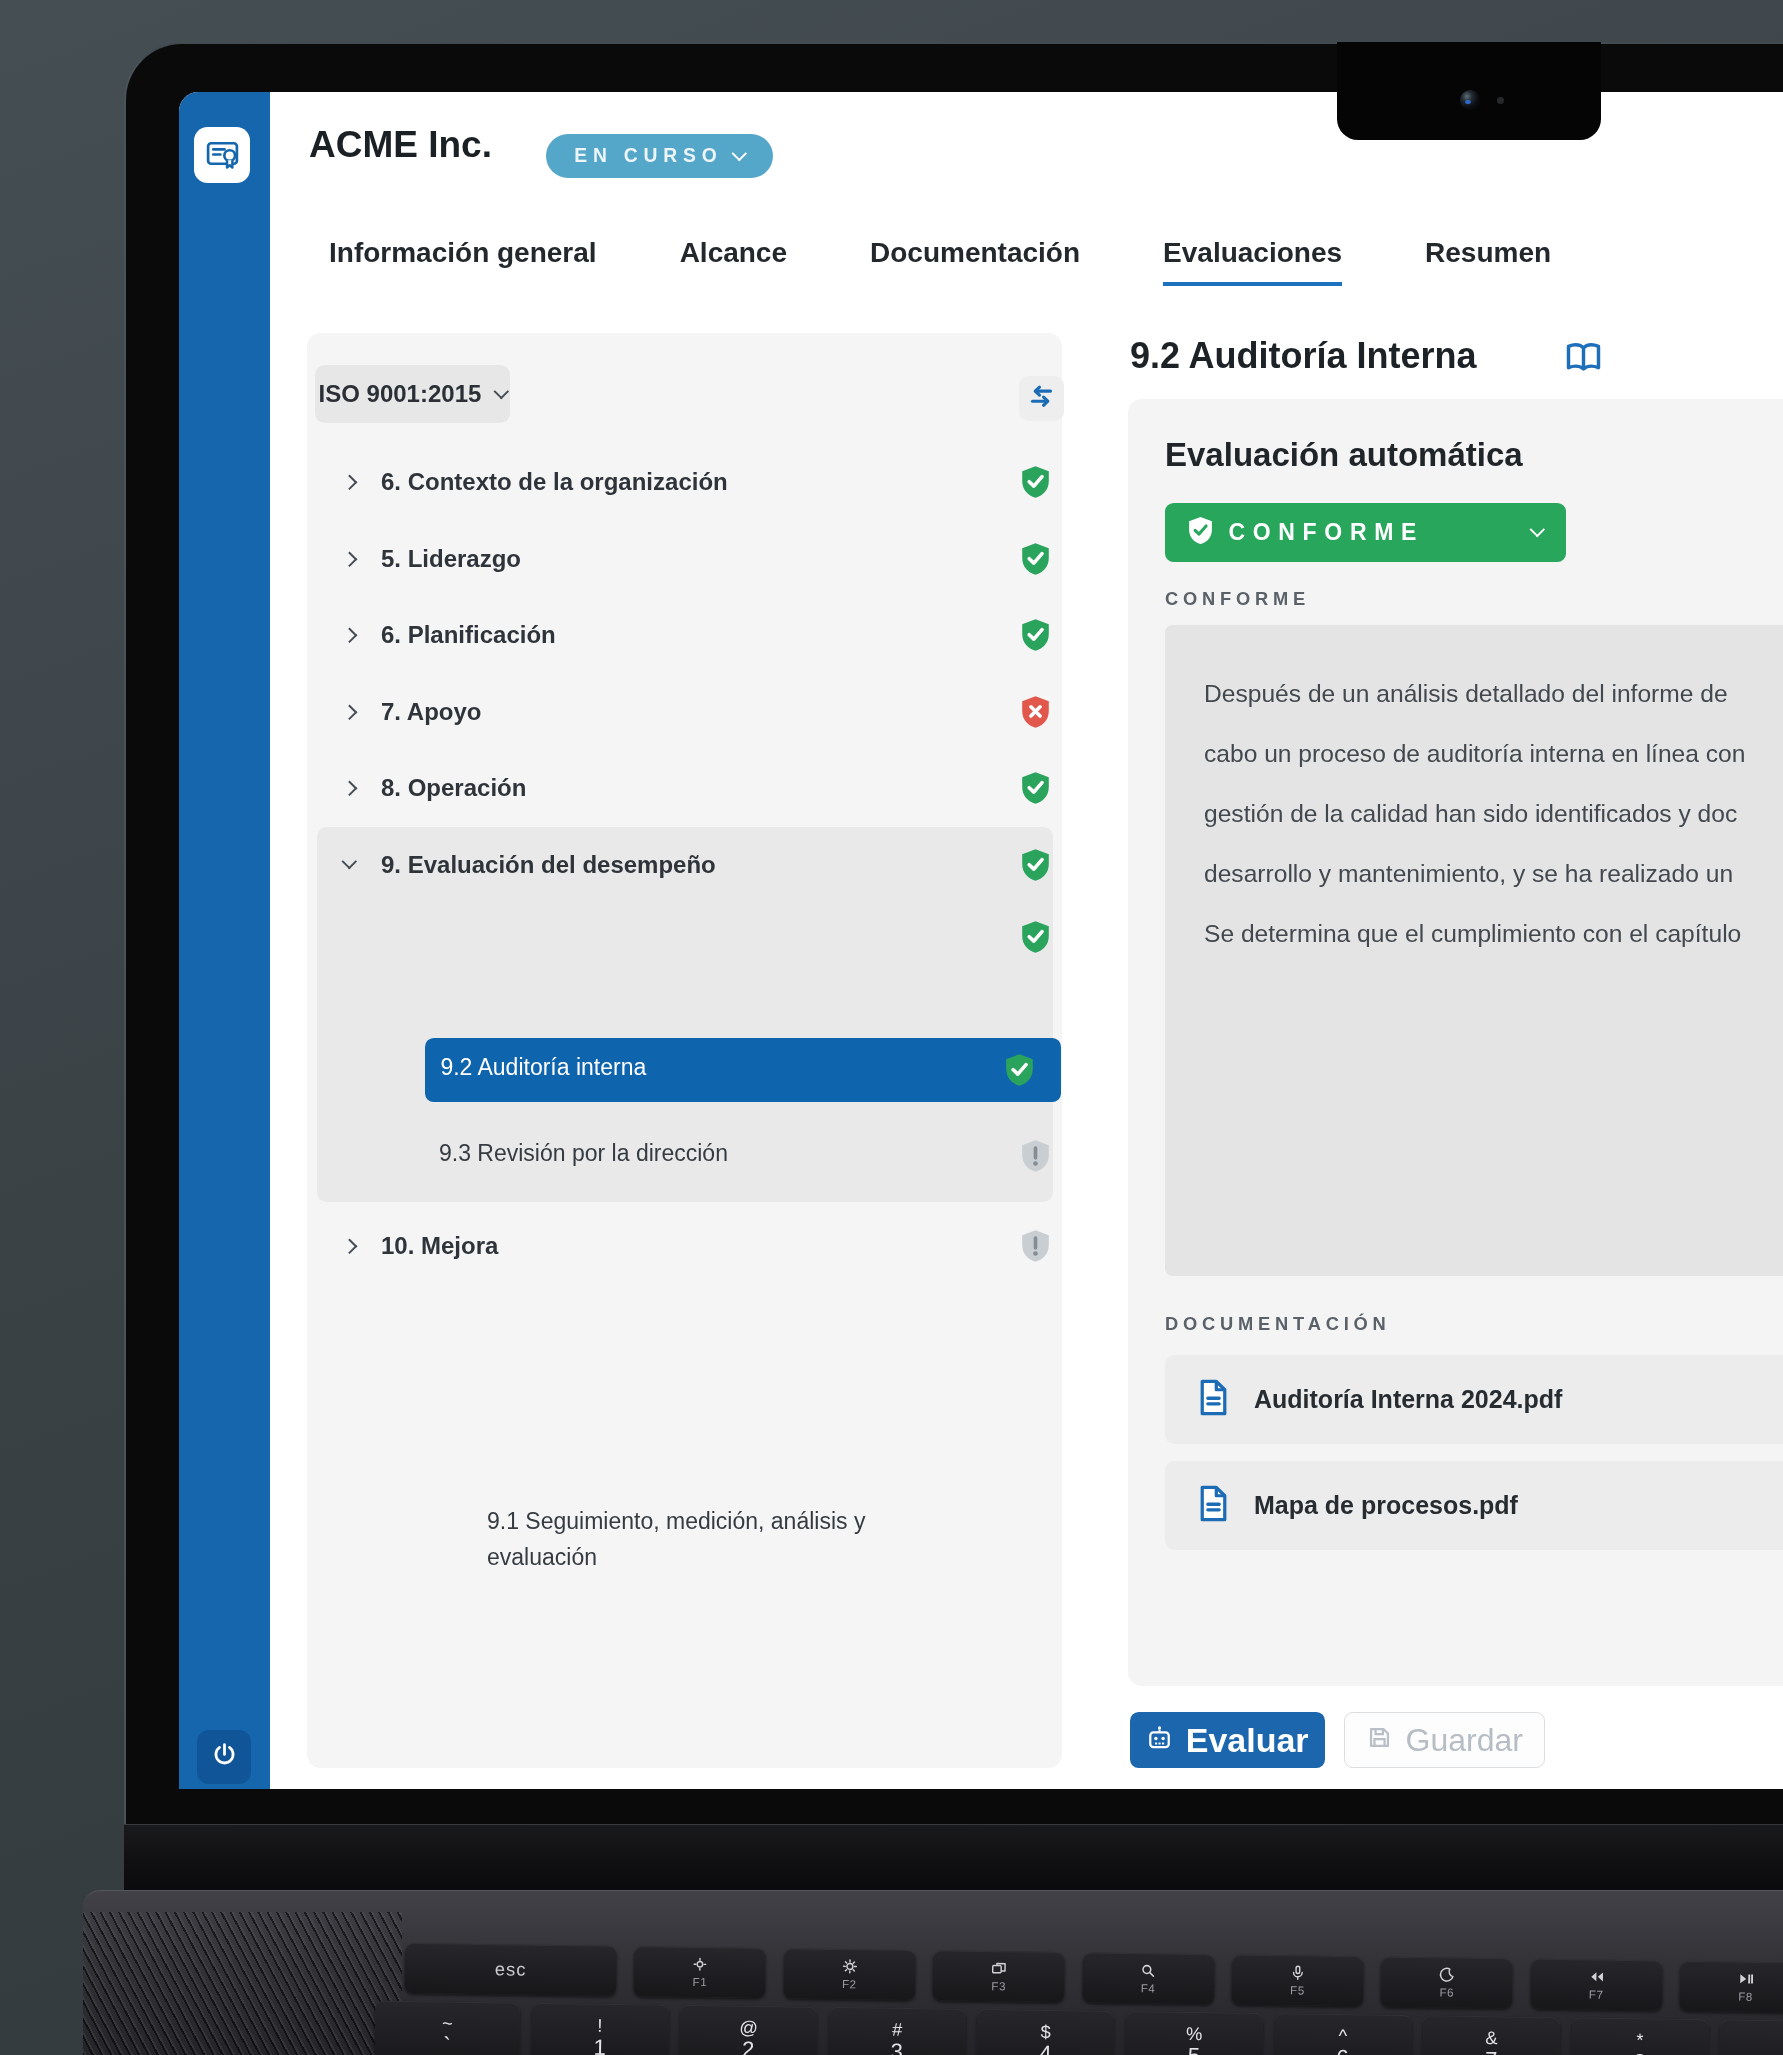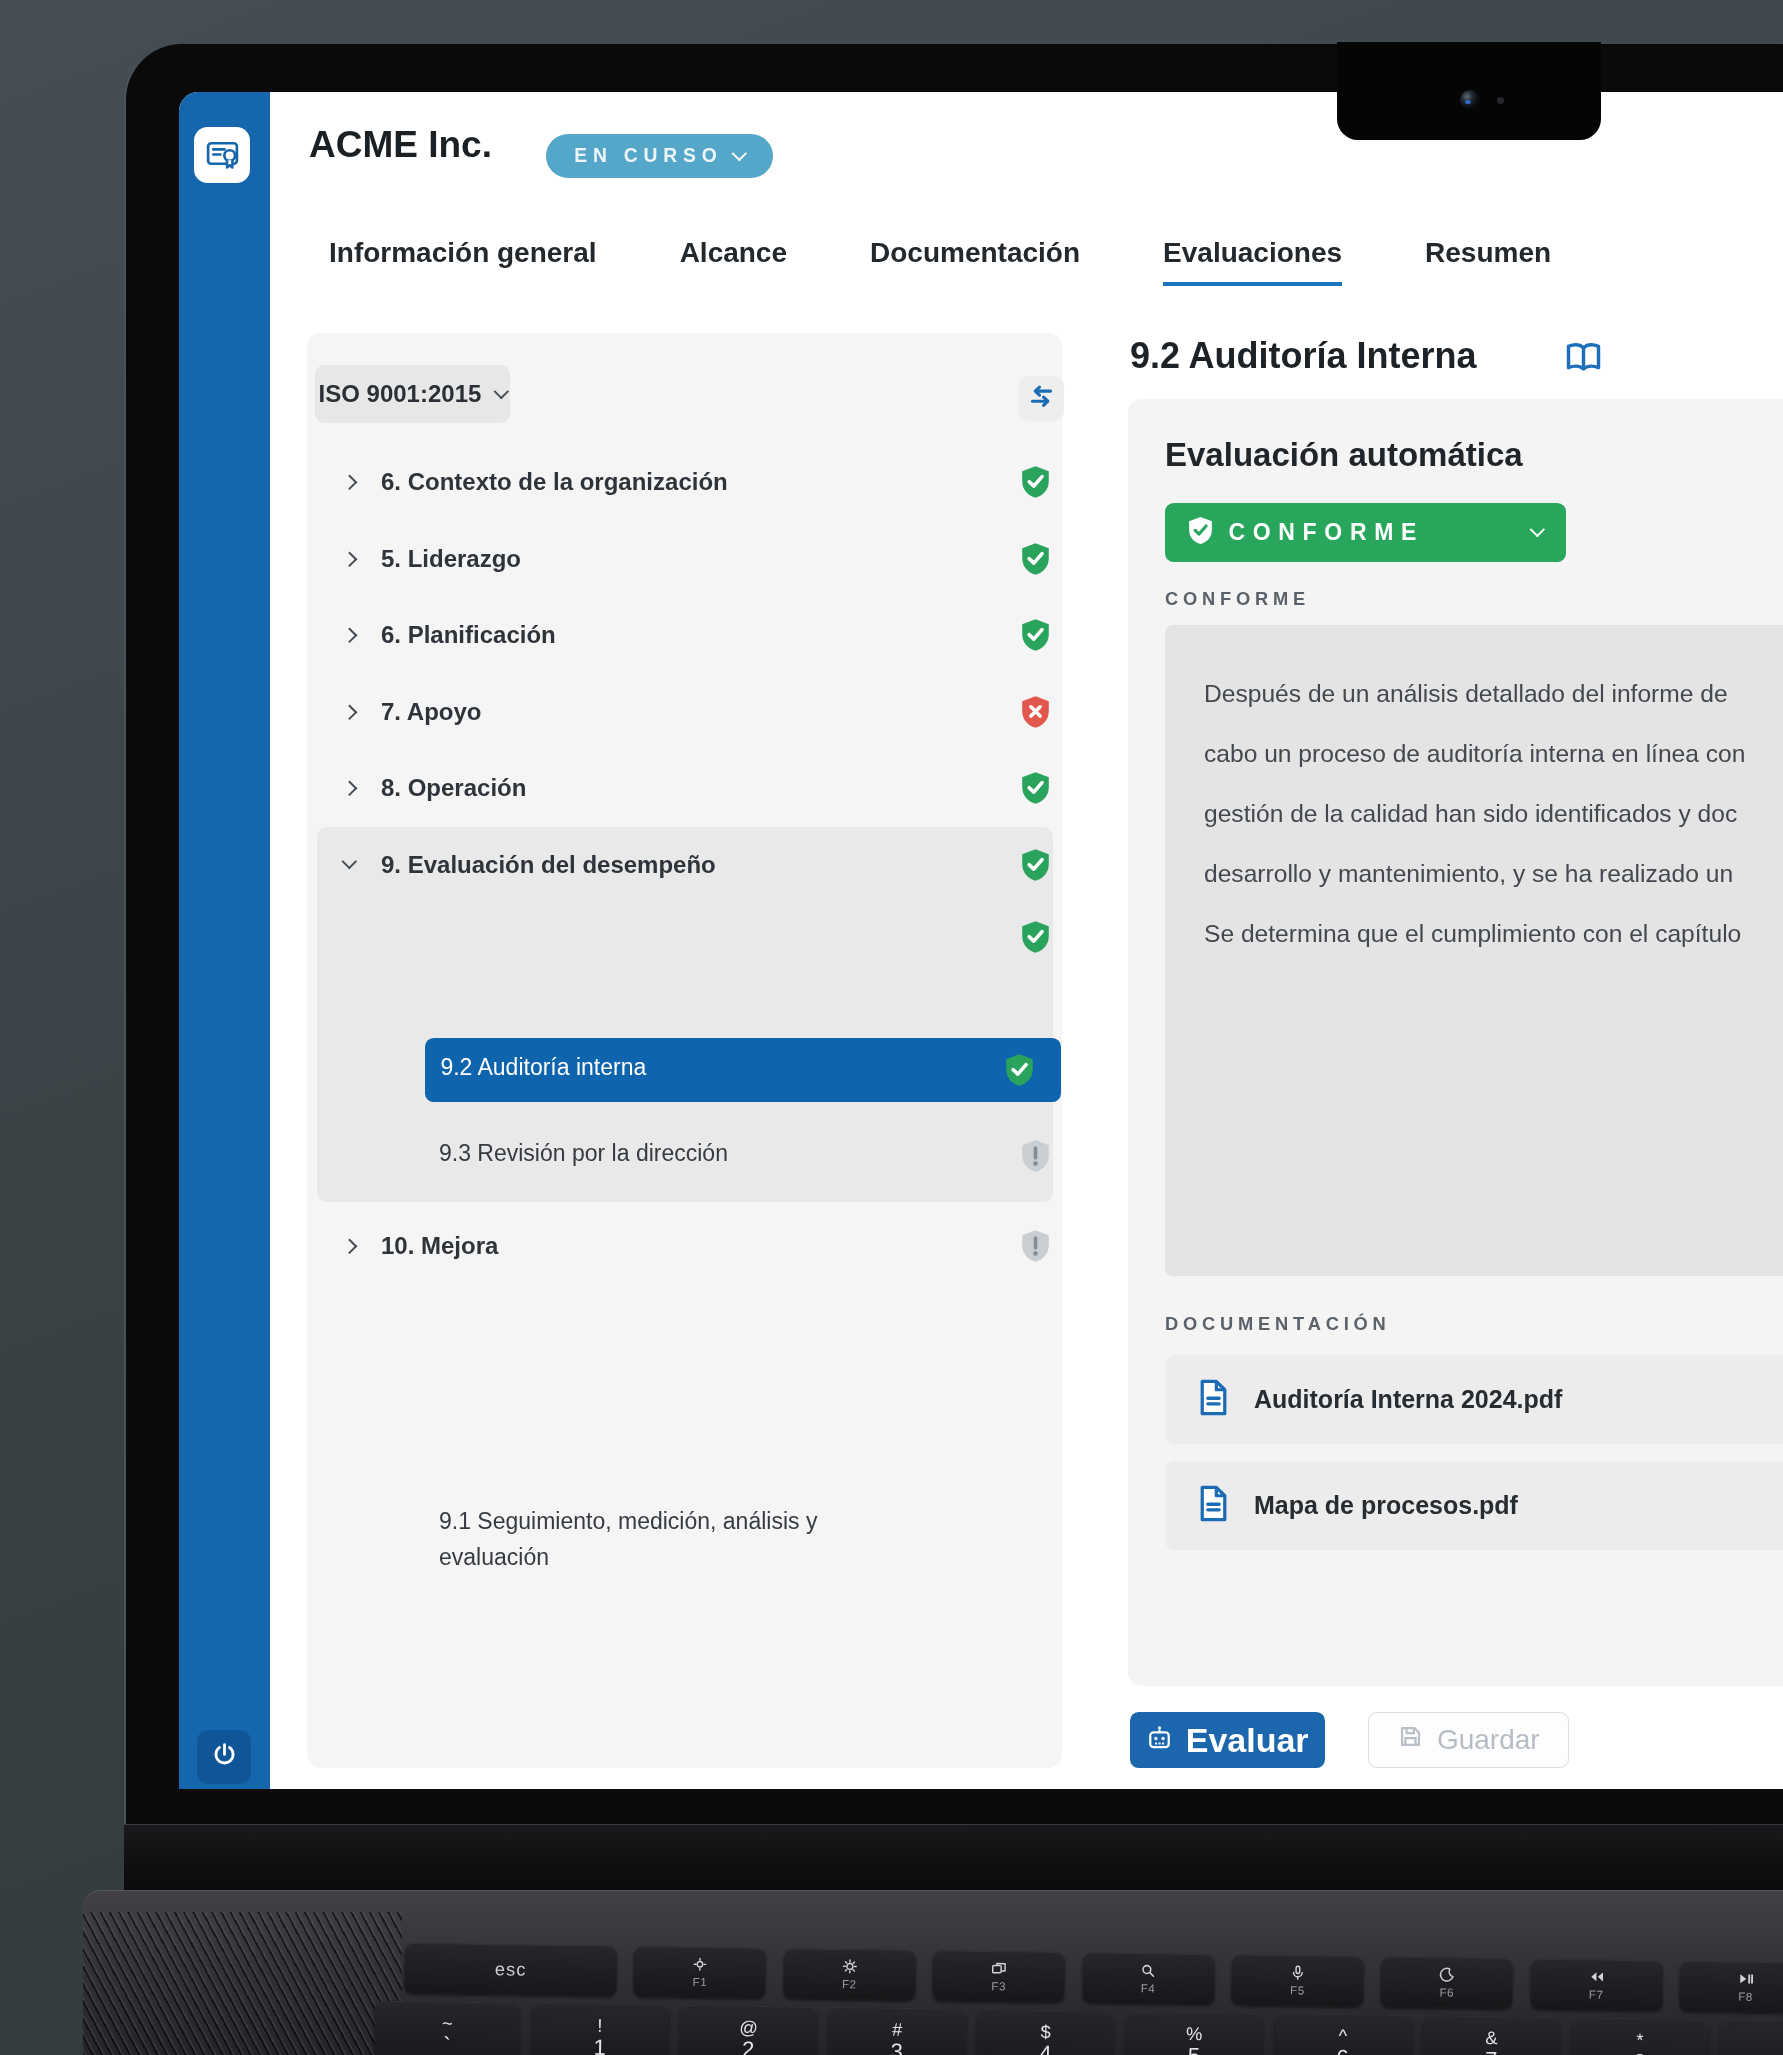--- a/index.html
+++ b/index.html
@@ -81,21 +81,21 @@
     display:flex; align-items:center; justify-content:center; gap:14.5px; cursor:pointer; }
   .std-select .stxt { font-size:24px; font-weight:700; color:#2b3036; }
   .swap-btn { position:absolute; left:712px; top:43px; width:45px; height:45px; border-radius:9.7px; background:#eeeeef;
     display:flex; align-items:center; justify-content:center; cursor:pointer; }
   .trow { position:absolute; left:0; width:755px; height:35px; cursor:pointer; }
   .trow .cv { position:absolute; left:37px; top:10.6px; }
   .trow .lbl { position:absolute; left:74px; top:1.9px; font-size:24px; font-weight:700; color:#2e343a; white-space:nowrap; }
   .shield { position:absolute; left:714px; top:-1px; width:29px; height:34px; }
   .tgroup { position:absolute; left:9.7px; top:494px; width:736px; height:375px; background:#e9e9ea; border-radius:9.7px; }
   .sub-lbl { position:absolute; left:132px; top:0; font-size:23px; font-weight:400; color:#353b41; }
-  .sub91 { top:585px; width:483px; line-height:36px; }
+  .sub91 { top:585px; width:483px; line-height:36px;margin-left:48px; }
   .sel-row { position:absolute; left:118px; top:705px; width:636px; height:64px; background:#0f64ae; border-radius:8.7px; cursor:pointer; }
   .sel-row .slbl { position:absolute; left:15.4px; top:16.4px; font-size:23px; color:#fff; white-space:nowrap; }
   .sel-row .shield { left:580px; top:14.5px; }
 
   
   .detail { position:absolute; left:949px; top:241px; width:946px; height:1468px; }
   .dtitle { position:absolute; left:1.9px; top:1.9px; font-size:36px; font-weight:700; color:#1d2control226; color:#1d2226; white-space:nowrap; }
   .book { position:absolute; left:436px; top:7.7px; cursor:pointer; }
   .card { position:absolute; left:0; top:66px; width:941px; height:1287px; background:#f4f4f5; border-radius:13.5px; }
   .card-h { position:absolute; left:37px; top:37px; font-size:33px; font-weight:700; color:#20252a; white-space:nowrap; }
@@ -104,21 +104,21 @@
   .verdict .vtxt { flex:1; margin-left:15.4px; color:#fff; font-size:23px; font-weight:600; letter-spacing:7.7px; }
   .seclbl { position:absolute; left:37px; font-size:18.3px; font-weight:600; letter-spacing:4.8px; color:#5a6168; white-space:nowrap; }
   .sumbox { position:absolute; left:37px; top:226px; width:867px; height:651px; background:#e4e4e5; border-radius:7.7px;
     padding:39px 39px; overflow:hidden; }
   .sumline { font-size:24.6px; line-height:60px; color:#42484e; white-space:nowrap; }
   .filecard { position:absolute; left:37px; width:867px; height:89px; background:#ececed; border-radius:9.7px;
     display:flex; align-items:center; padding-left:33px; gap:25px; cursor:pointer; }
   .fname { font-size:25px; font-weight:700; color:#272c31; white-space:nowrap; }
   .btn { position:absolute; top:1379px; height:56px; border-radius:8.7px; display:flex; align-items:center; justify-content:center; gap:12.6px; cursor:pointer; }
   .btn-eval { left:1.9px; width:195px; background:#1b66ad; color:#fff; font-size:34px; font-weight:600; }
-  .btn-save { left:216px; width:201px; background:#fdfdfd; border:1.9px solid #dadde1; color:#b7bdc4; font-size:28px; font-weight:400;margin-left:24px; }
+  .btn-save { left:216px; width:201px; background:#fdfdfd; border:1.9px solid #dadde1; color:#b7bdc4; font-size:32px; font-weight:400; }
 </style>
 </head>
 <body>
 
 <div class="lid"></div>
 
 <div class="screen">
 
   <div class="sidebar">
     <div class="logo">

